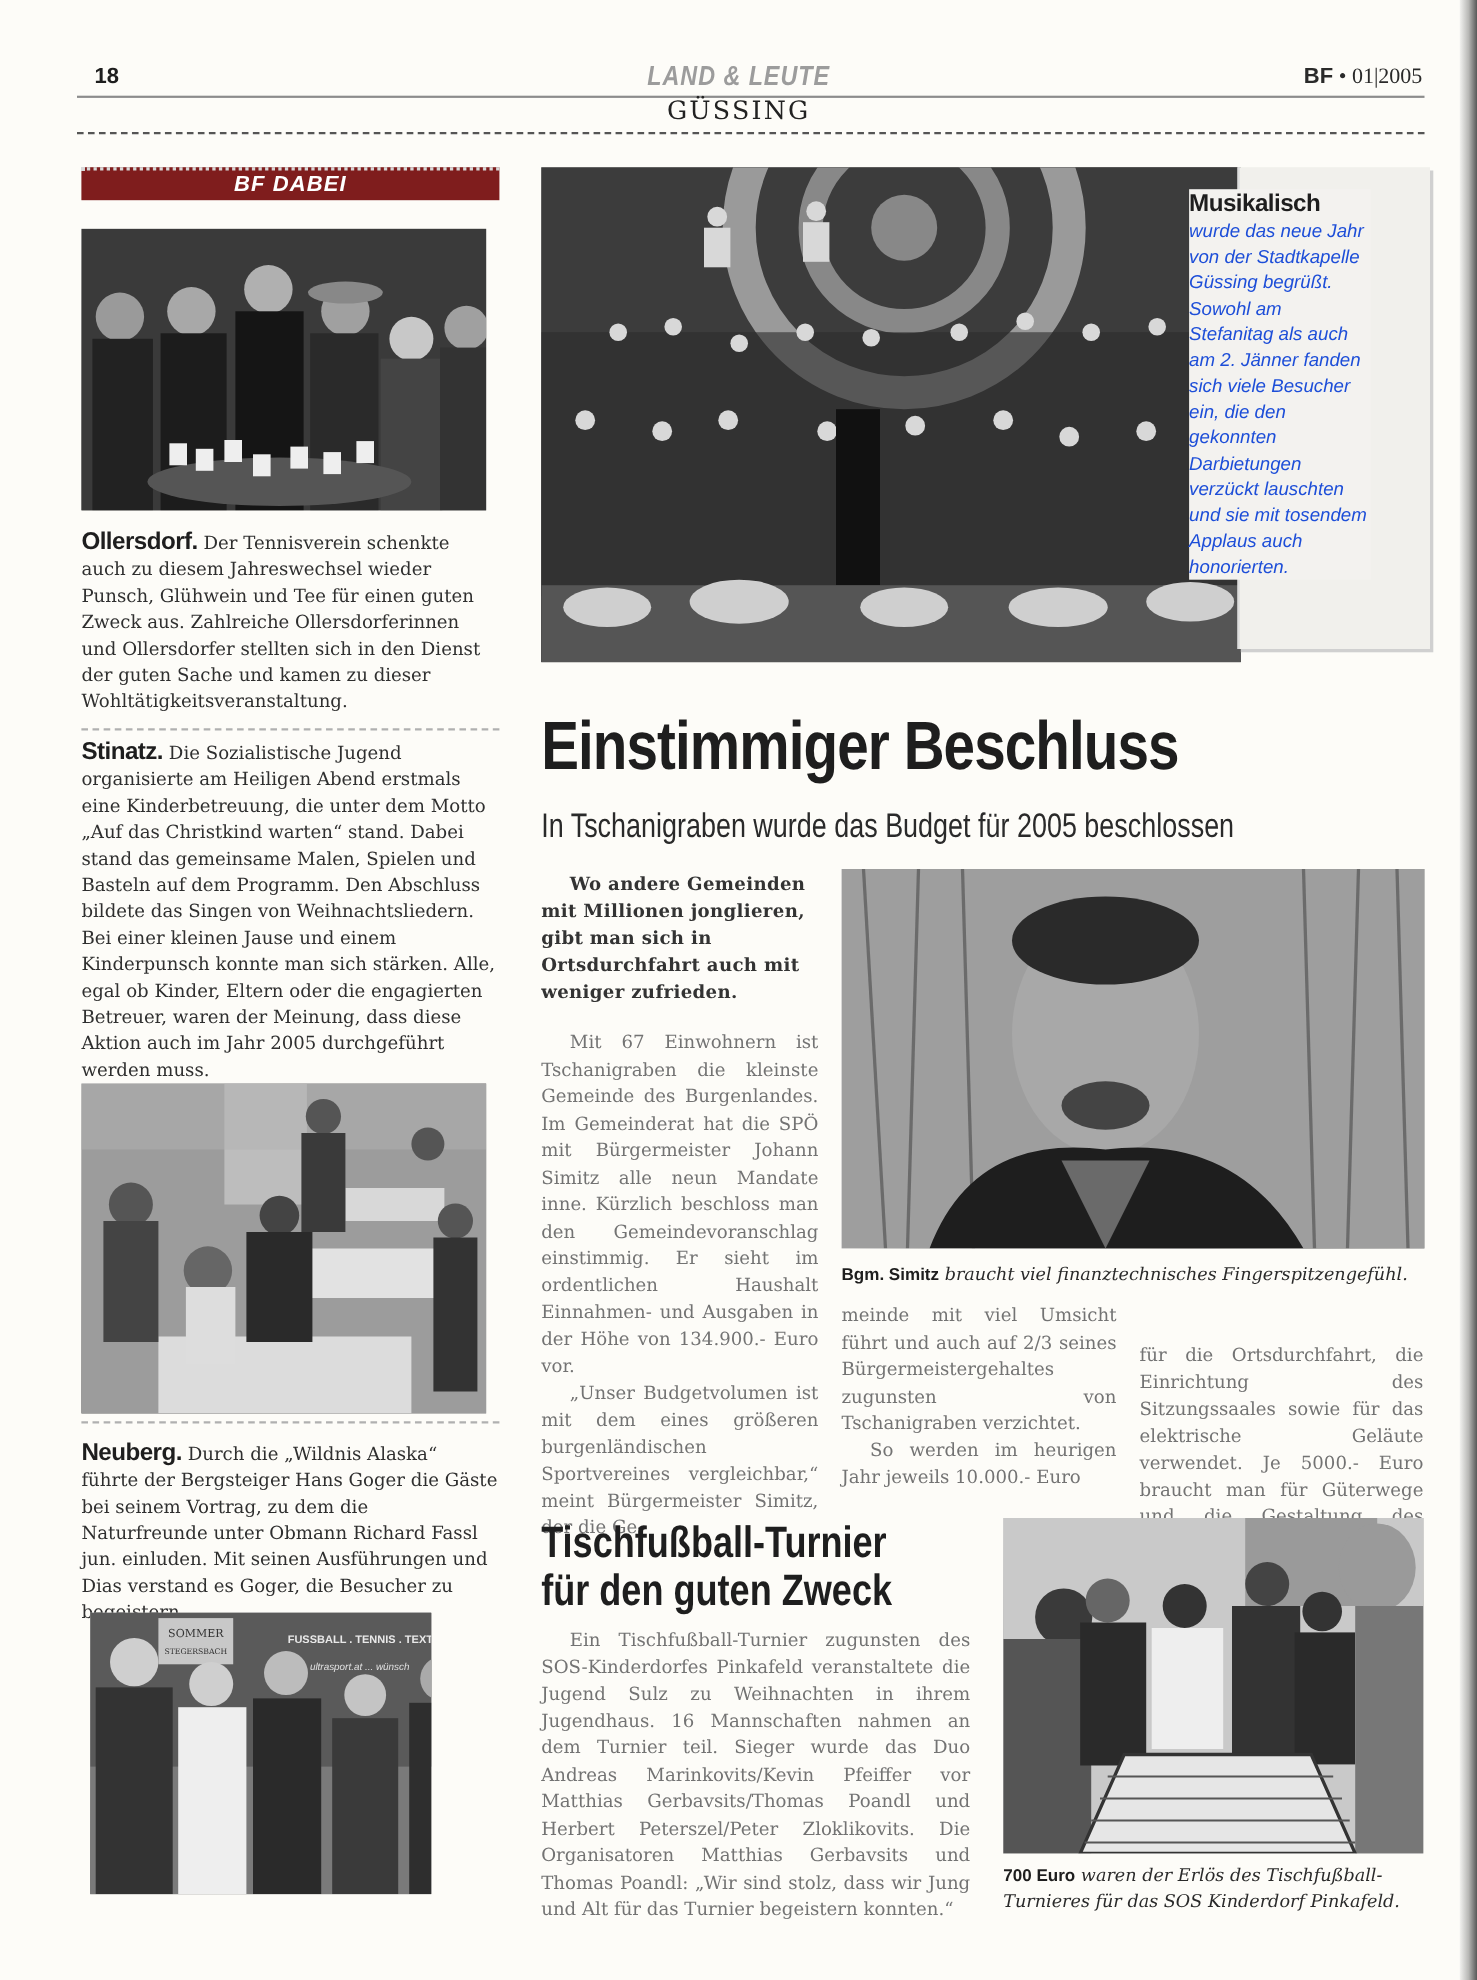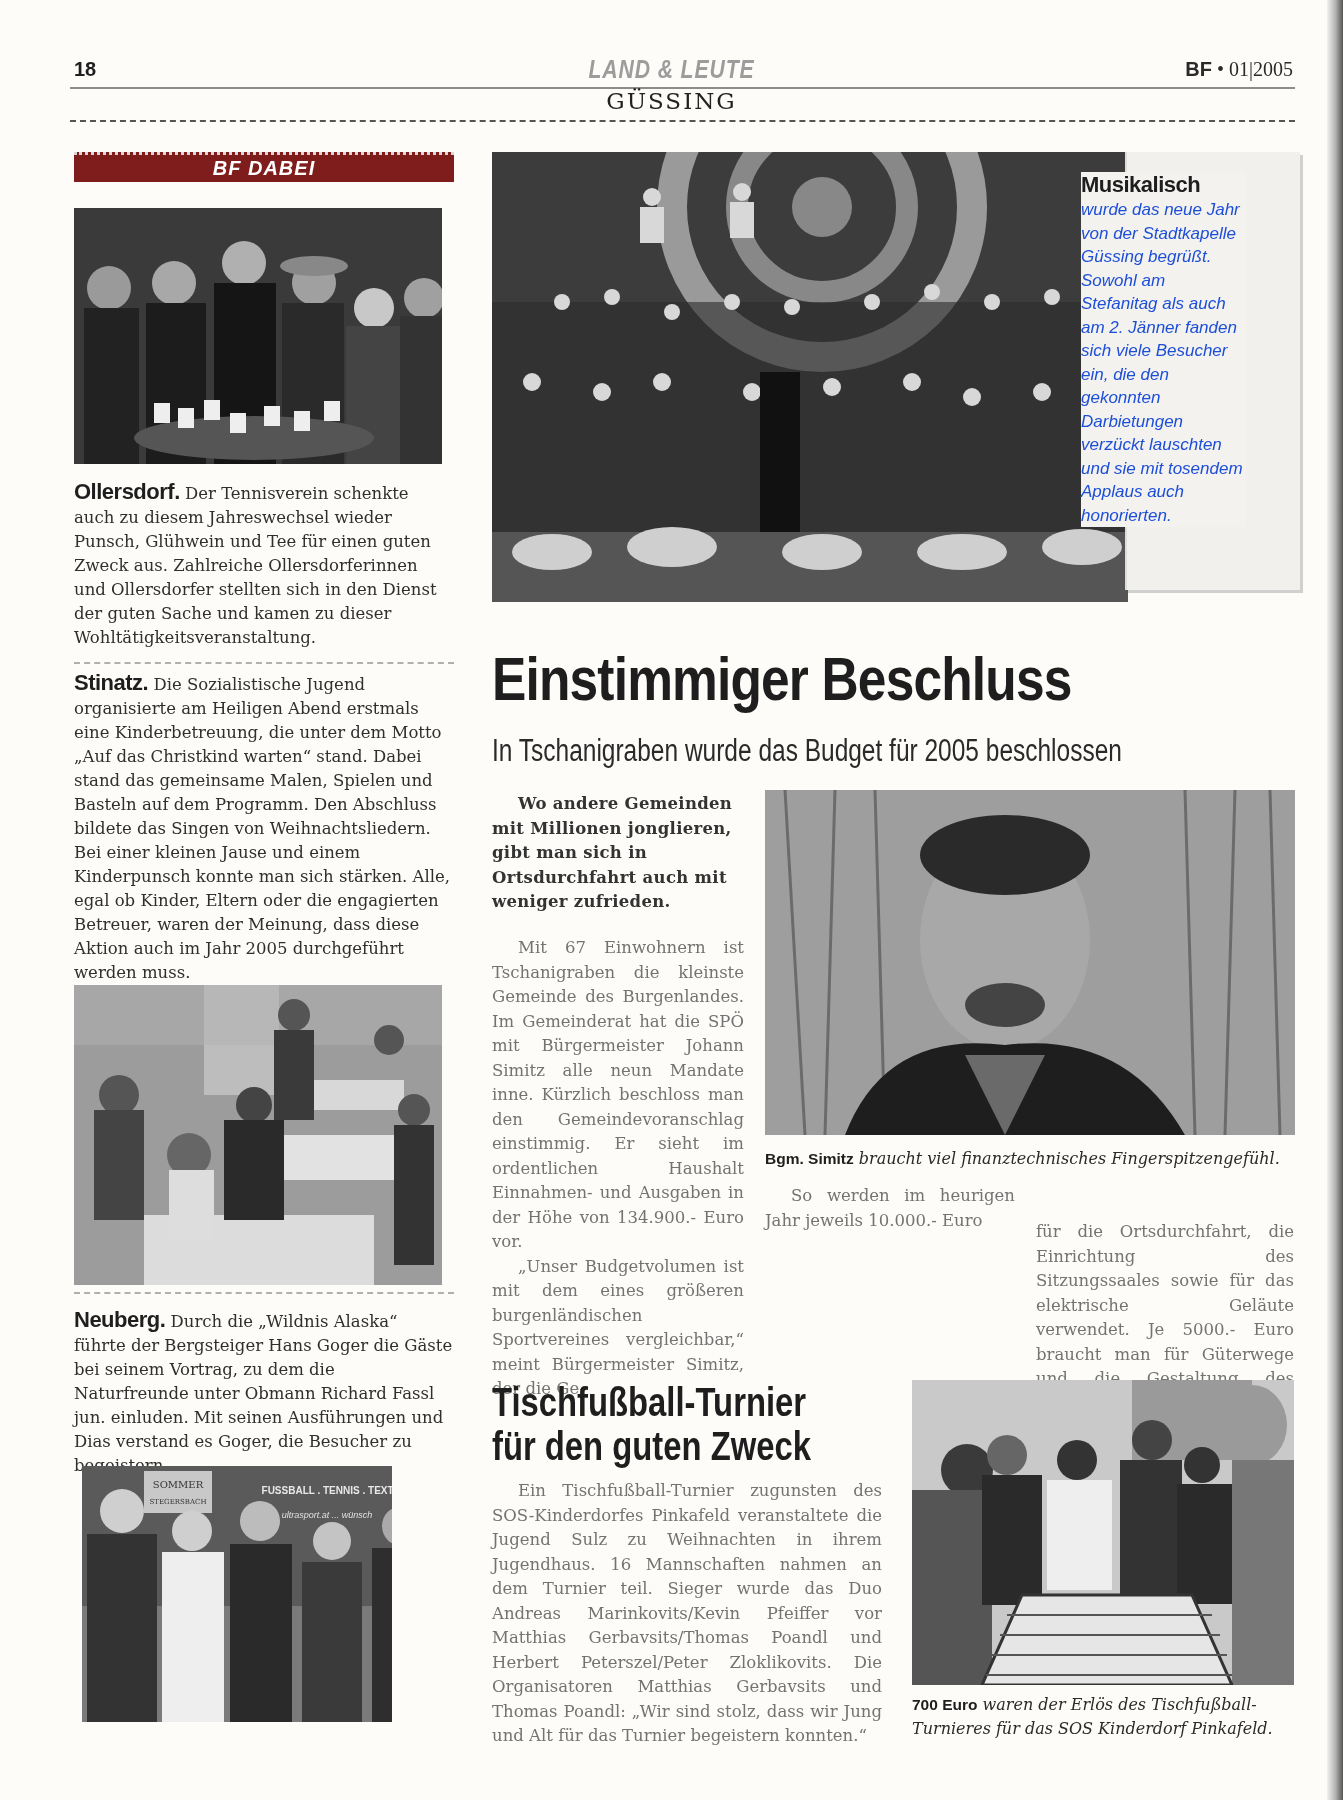--- a/index.html
+++ b/index.html
@@ -1,21 +1,21 @@
 <!DOCTYPE html>
 <html><head>
 <meta charset="utf-8">
 <style>
   * { margin:0; padding:0; box-sizing:border-box; }
   html, body { width:1343px; height:1800px; background:#fdfcf8; overflow:hidden; }
   body { position:relative; font-family:"DejaVu Serif", serif; color:#2b2b2b; }
   .edge { position:absolute; top:0; right:0; width:16px; height:1800px;
     background:linear-gradient(to right,#f2f2f0 0%,#b8b8b6 50%,#555 100%); }
   .abs { position:absolute; }
-  .pageno { left:74px; top:58px; font:bold 20px "Liberation Sans", sans-serif; color:#1e1e1e;text-align:center; }
+  .pageno { left:86px; top:58px; font:bold 20px "Liberation Sans", sans-serif; color:#1e1e1e;text-align:center; }
   .section { left:0; width:1343px; top:55px; text-align:center; font:italic bold 25px "Liberation Sans", sans-serif; color:#9c9c9c; letter-spacing:1px; transform:scaleX(0.85); }
   .issue { right:50px; top:58px; font:20px "Liberation Serif", serif; color:#2a2a2a; }
   .issue b { font-family:"Liberation Sans", sans-serif; font-weight:bold; }
   .rule1 { left:70px; top:87px; width:1225px; height:2px; background:#8c8c8c; }
   .region { left:0; width:1343px; top:88px; text-align:center; font:23px "DejaVu Serif", serif; letter-spacing:2px; color:#222; }
   .rule2 { left:70px; top:120px; width:1225px; border-top:2px dashed #555; }
   .bfbar { left:74px; top:152px; width:380px; height:30px; background:#7f1d1d;
     border-top:3px dotted #d8d8d8; text-align:center; }
   .bfbar span { font:italic bold 20px "Liberation Sans", sans-serif; color:#fff; letter-spacing:1px; line-height:26px; }
   .photo { background:#777; overflow:hidden; }
@@ -225,20 +225,21 @@
     <path d="M80 345 Q120 240 240 255 Q360 240 420 345 Z" fill="#1e1e1e"></path>
     <path d="M200 265 L240 345 L280 265 Z" fill="#6a6a6a"></path>
   </svg>
 </div>
 <div class="abs cap" style="left:765px;top:1147px;width:540px;white-space:nowrap;">
   <b>Bgm. Simitz</b>
   <span>braucht viel finanztechnisches Fingerspitzengefühl.</span>
 </div>
 
 <div class="abs body" style="left:765px;top:1184px;width:250px;">
+  <p class="noind">meinde mit viel Umsicht führt und auch auf 2/3 seines Bürgermeistergehaltes zugunsten von Tschanigraben verzichtet.</p>
   <p>So werden im heurigen Jahr jeweils 10.000.- Euro</p>
 </div>
 <div class="abs body" style="left:1036px;top:1184px;width:258px;margin-top:36px;">
   <p class="noind">für die Ortsdurchfahrt, die Einrichtung des Sitzungssaales sowie für das elektrische Geläute verwendet. Je 5000.- Euro braucht man für Güterwege und die Gestaltung des Dorfplatzes.</p>
 </div>
 
 <div class="abs h2">
   <div>Tischfußball-Turnier</div>
   <div>für den guten Zweck</div>
 </div>

